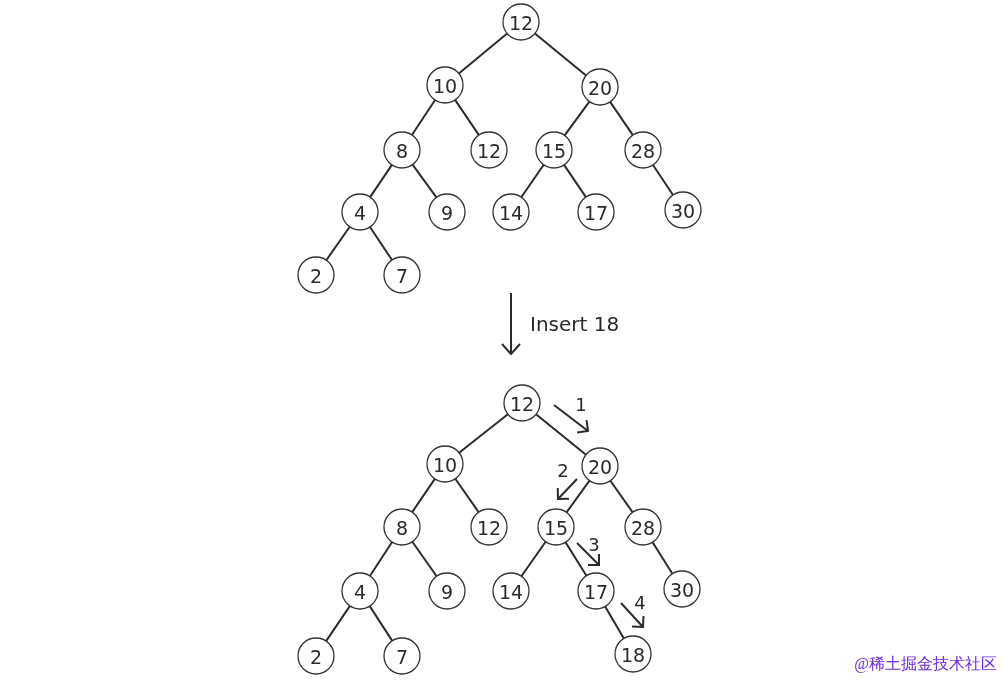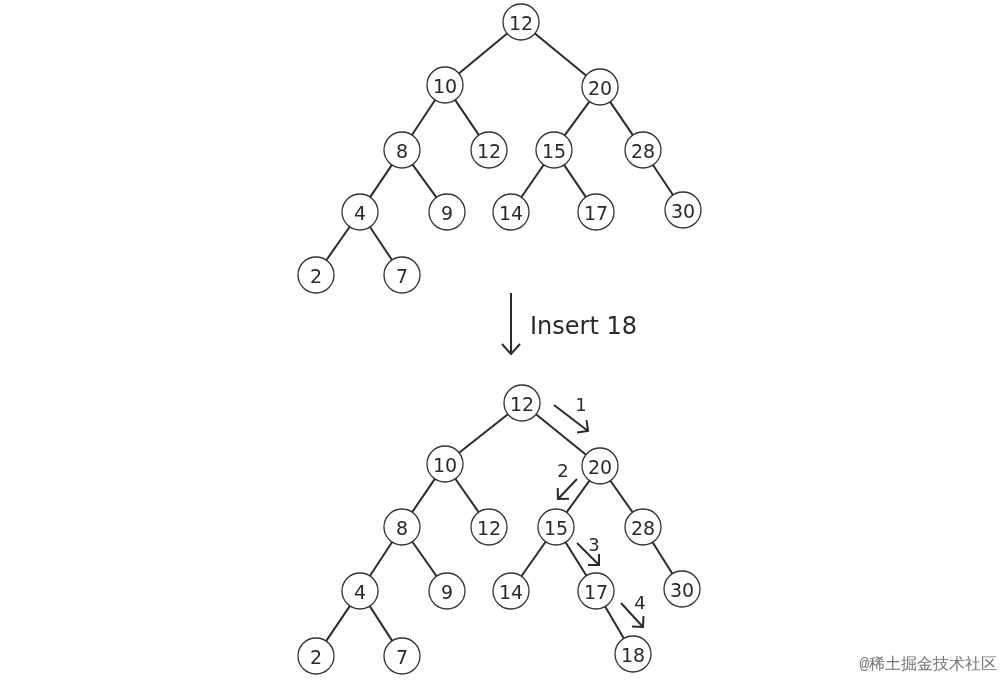--- a/index.html
+++ b/index.html
@@ -3,22 +3,22 @@
 <meta charset="utf-8">
 <style>
   html, body { margin: 0; padding: 0; background: #ffffff; }
   body { width: 1003px; height: 681px; position: relative; overflow: hidden; font-family: "DejaVu Sans", sans-serif; }
   svg { position: absolute; left: 0; top: 0; }
   .edge { stroke: #2b2b2b; stroke-width: 2; }
   .node circle { fill: #ffffff; stroke: #333333; stroke-width: 1.3; }
   .node text { font-family: "DejaVu Sans", sans-serif; font-size: 19px; fill: #2a2a2a; text-anchor: middle; dominant-baseline: central; }
   .arrow { stroke: #2b2b2b; stroke-width: 2; fill: none; }
   .step-label { font-family: "DejaVu Sans", sans-serif; font-size: 18px; fill: #2a2a2a; text-anchor: middle; }
-  .op-label { position: absolute; left: 530px; top: 312px; font-size: 24px; color: #2a2a2a; font-family: "DejaVu Sans", sans-serif; }
-  .watermark { position: absolute; right: 6px; top: 654px; font-size: 16px; color: #737373; font-family: Liberation Mono, monospace; }
+  .op-label { position: absolute; left: 530px; top: 312px; font-size: 20px; color: #2a2a2a; font-family: "DejaVu Sans", sans-serif; }
+  .watermark { position: absolute; right: 6px; top: 654px; font-size: 16px; color: #6d28d9; font-family: Liberation Serif, serif; }
 </style>
 </head>
 <body>
 
 <svg id="canvas" width="1003" height="681" viewBox="0 0 1003 681" xmlns="http://www.w3.org/2000/svg">
   <g id="edges-layer">
       <line class="edge" x1="507.1421717133244" y1="33.48741029027055" x2="458.8578282866756" y2="73.51258970972944"></line>
       <line class="edge" x1="534.8998217581133" y1="33.43656220604256" x2="586.1001782418867" y2="75.56343779395743"></line>
       <line class="edge" x1="435.06875795012144" y1="100.01234263353737" x2="411.93124204987856" y2="134.98765736646263"></line>
       <line class="edge" x1="455.09019541433327" y1="99.90597049844686" x2="478.90980458566673" y2="135.09402950155314"></line>

